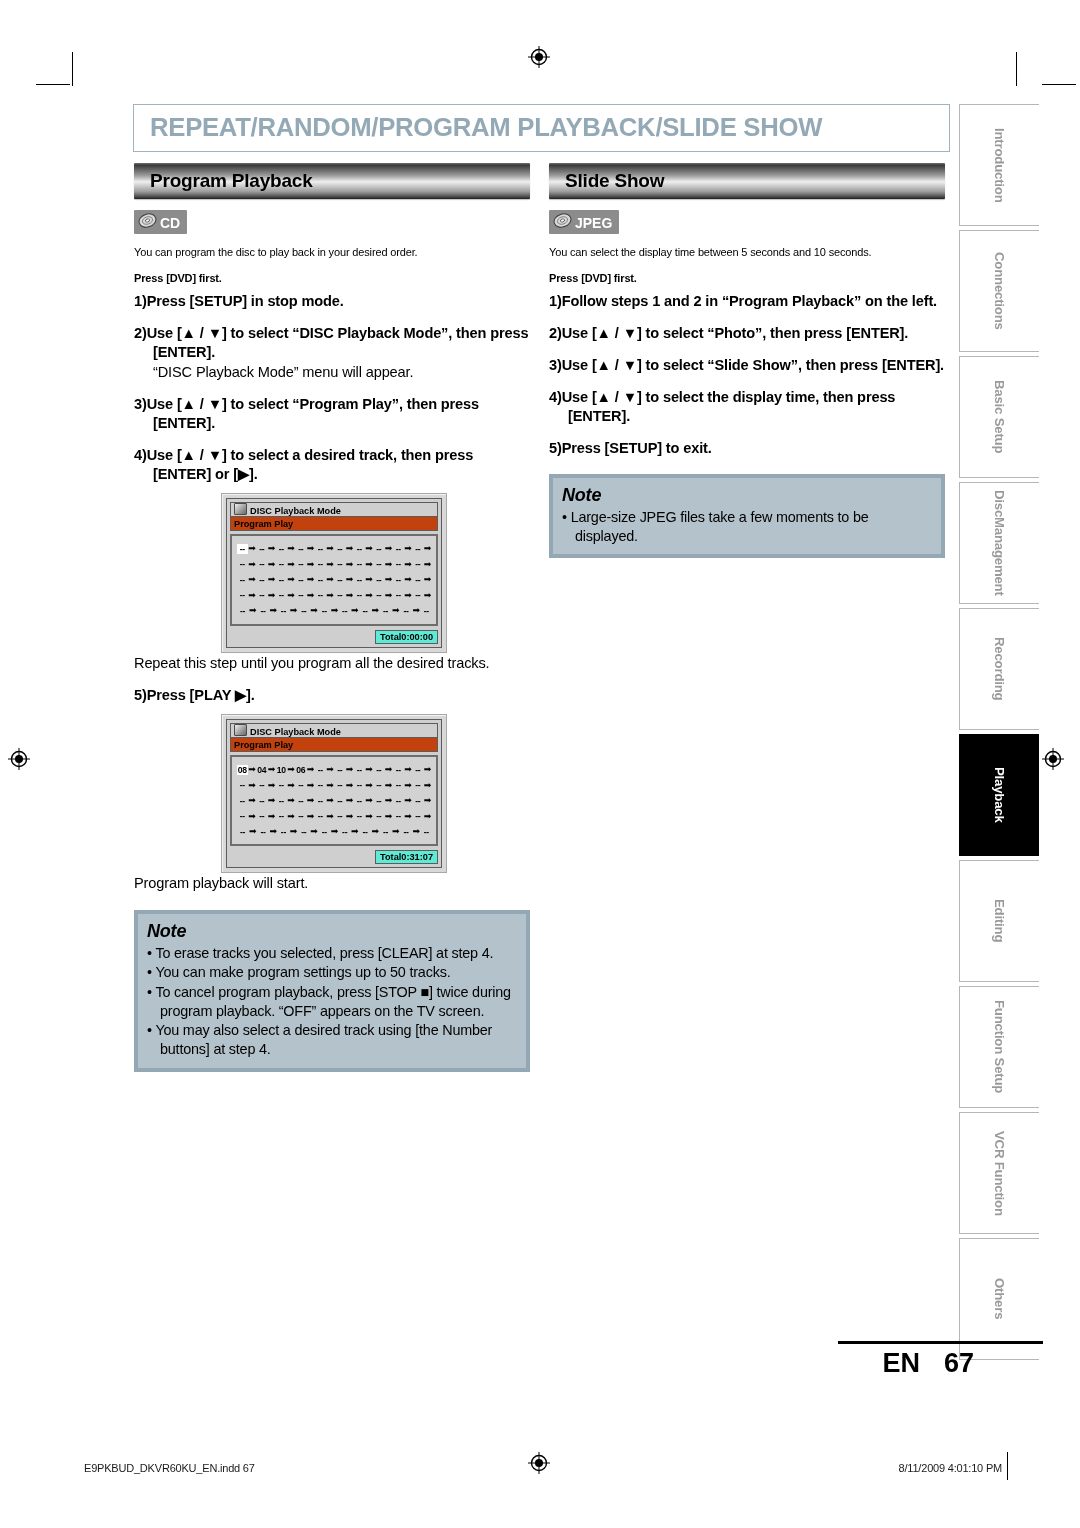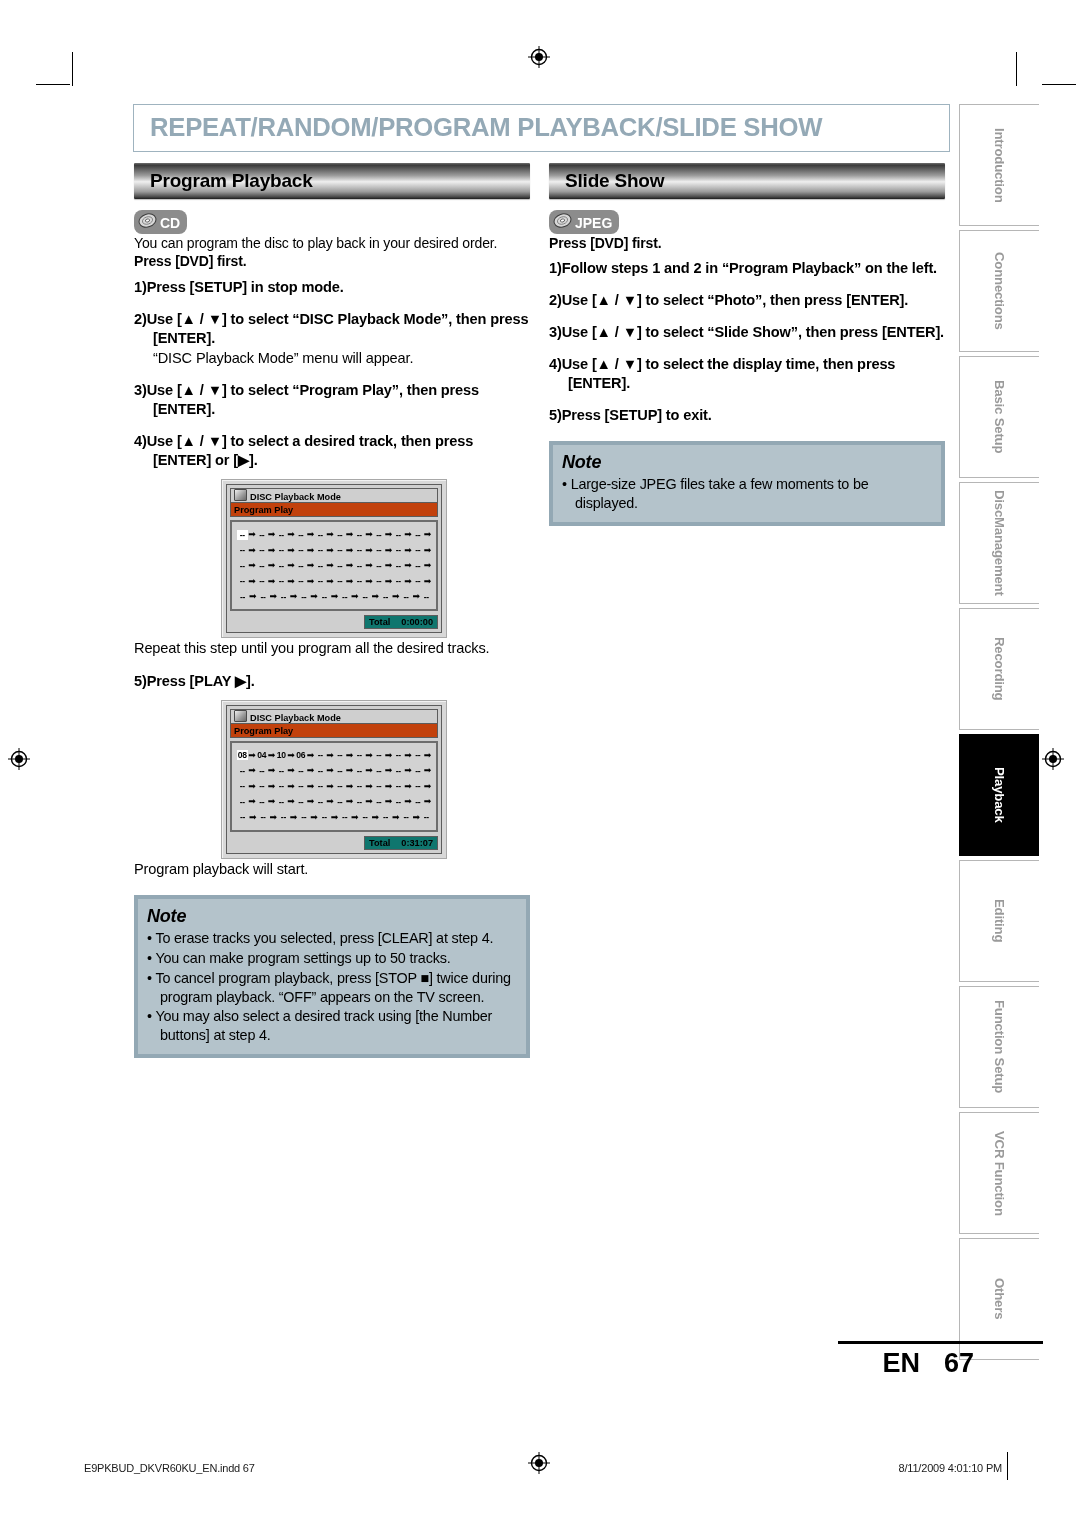--- a/index.html
+++ b/index.html
@@ -26,28 +26,28 @@
   #col-right{left:549px;top:163px;}
 
   
   .sect-bar{position:relative;width:396px;height:36px;border-radius:1px;
       background:linear-gradient(to bottom,#6f6f6f 0%,#3a3a3a 6%,#9d9d9d 35%,#efefef 52%,#d7d7d7 60%,#9a9a9a 80%,#4a4a4a 94%,#1d1d1d 100%);
       box-shadow:0 1px 1px rgba(0,0,0,.25);}
   .sect-bar span{position:absolute;left:16px;top:7px;font-size:19px;font-weight:bold;color:#000;
       letter-spacing:-0.2px;}
 
   
-  .badge{display:inline-block;margin-top:11px;background:#8c8c8c;border-radius:8px;
+  .badge{display:inline-block;margin-top:11px;background:#8c8c8c;border-radius:1px;
       padding:2px 7px 2px 4px;height:20px;line-height:20px;white-space:nowrap;}
   .badge .disc{display:inline-block;vertical-align:middle;margin-right:2px;}
   .badge .btxt{display:inline-block;vertical-align:middle;color:#fff;font-weight:bold;
       font-size:14px;letter-spacing:0px;}
 
   
-  .p{font-size:14px;line-height:1.32;letter-spacing:-0.15px;}
+  .p{font-size:11px;line-height:1.32;margin-top:11px;letter-spacing:-0.15px;}
   .b{font-weight:bold;}
   .step{font-size:14.6px;font-weight:bold;line-height:1.30;margin-top:13px;
       padding-left:19px;text-indent:-19px;letter-spacing:-0.15px;}
   .step.first{margin-top:7px;}
   .sub{font-size:14.6px;line-height:1.32;margin-top:1px;padding-left:19px;letter-spacing:-0.15px;}
   .plain{font-size:14.6px;line-height:1.32;margin-top:1px;letter-spacing:-0.15px;}
 
   
   .note{width:396px;box-sizing:border-box;background:#b4c3cb;
       border:4px solid #93a8b4;padding:7px 9px 9px 9px;margin-top:16px;}
@@ -69,22 +69,22 @@
       border:1px solid #4a4a4a;border-radius:1px;}
   .osd-sub{background:#c2410c;border:1px solid #5c5c5c;border-top:none;height:14px;line-height:14px;
       font-size:9.2px;font-weight:bold;padding-left:3px;box-sizing:border-box;}
   .osd-grid{border:2px solid #6d6d6d;background:#d2d2d2;margin-top:3px;padding:5px 4px 5px 5px;}
   .grow{display:flex;align-items:center;height:15.5px;white-space:nowrap;}
   .cell{font-size:8.6px;font-weight:bold;font-family:"Liberation Sans",sans-serif;
       width:12px;text-align:center;letter-spacing:-0.3px;}
   .cell.hl{background:#ffffff;}
   .ar{font-size:9px;width:10px;text-align:center;line-height:1;}
   .osd-total{margin-top:4px;display:flex;justify-content:flex-end;}
-  .total-box{border:1px solid #5c5c5c;background:#0f766e;font-size:9.2px;font-weight:bold;
-      padding:1px 4px;display:flex;gap:11px;margin-left:12px;}
+  .total-box{border:1px solid #5c5c5c;background:#5eead4;font-size:9.2px;font-weight:bold;
+      padding:1px 4px;display:flex;margin-left:12px;}
 
   
   #tabrail{position:absolute;left:959px;top:104px;width:82px;}
   .tab{position:relative;width:80px;box-sizing:border-box;border:1px solid #b6b6b6;
       border-right:none;background:#fff;margin-bottom:4px;}
   .tab .lbl{position:absolute;left:0;top:0;width:100%;height:100%;
       display:flex;align-items:center;justify-content:center;
       writing-mode:vertical-rl;font-size:13.2px;font-weight:bold;color:#9a9a9a;
       letter-spacing:-0.2px;text-align:center;line-height:1.05;}
   .tab.active{background:#000;border-color:#000;}
@@ -470,20 +470,21 @@
     <div class="badge">
       <span class="disc">
         <svg width="20" height="15" viewBox="0 0 20 15">
           <ellipse cx="9.5" cy="7.5" rx="8.6" ry="6.4" fill="#d8d8d8" stroke="#3c3c3c" stroke-width="1" transform="rotate(-18 9.5 7.5)"></ellipse>
           <ellipse cx="9.5" cy="7.5" rx="5.2" ry="3.6" fill="none" stroke="#6a6a6a" stroke-width=".7" transform="rotate(-18 9.5 7.5)"></ellipse>
           <ellipse cx="9.5" cy="7.5" rx="2.1" ry="1.5" fill="#fff" stroke="#3c3c3c" stroke-width=".7" transform="rotate(-18 9.5 7.5)"></ellipse>
         </svg>
       </span><span class="btxt">JPEG</span>
     </div>
 
+    <div class="p">You can select the display time between 5 seconds and 10 seconds.</div>
     <div class="p b">Press [DVD] first.</div>
 
     <div class="step first">
       <span>1)</span><span>Follow steps 1 and 2 in “Program Playback” on the left.</span>
     </div>
     <div class="step">
       <span>2)</span><span>Use [▲ / ▼] to select “Photo”, then press [ENTER].</span>
     </div>
     <div class="step">
       <span>3)</span><span>Use [▲ / ▼] to select “Slide Show”, then press [ENTER].</span>

